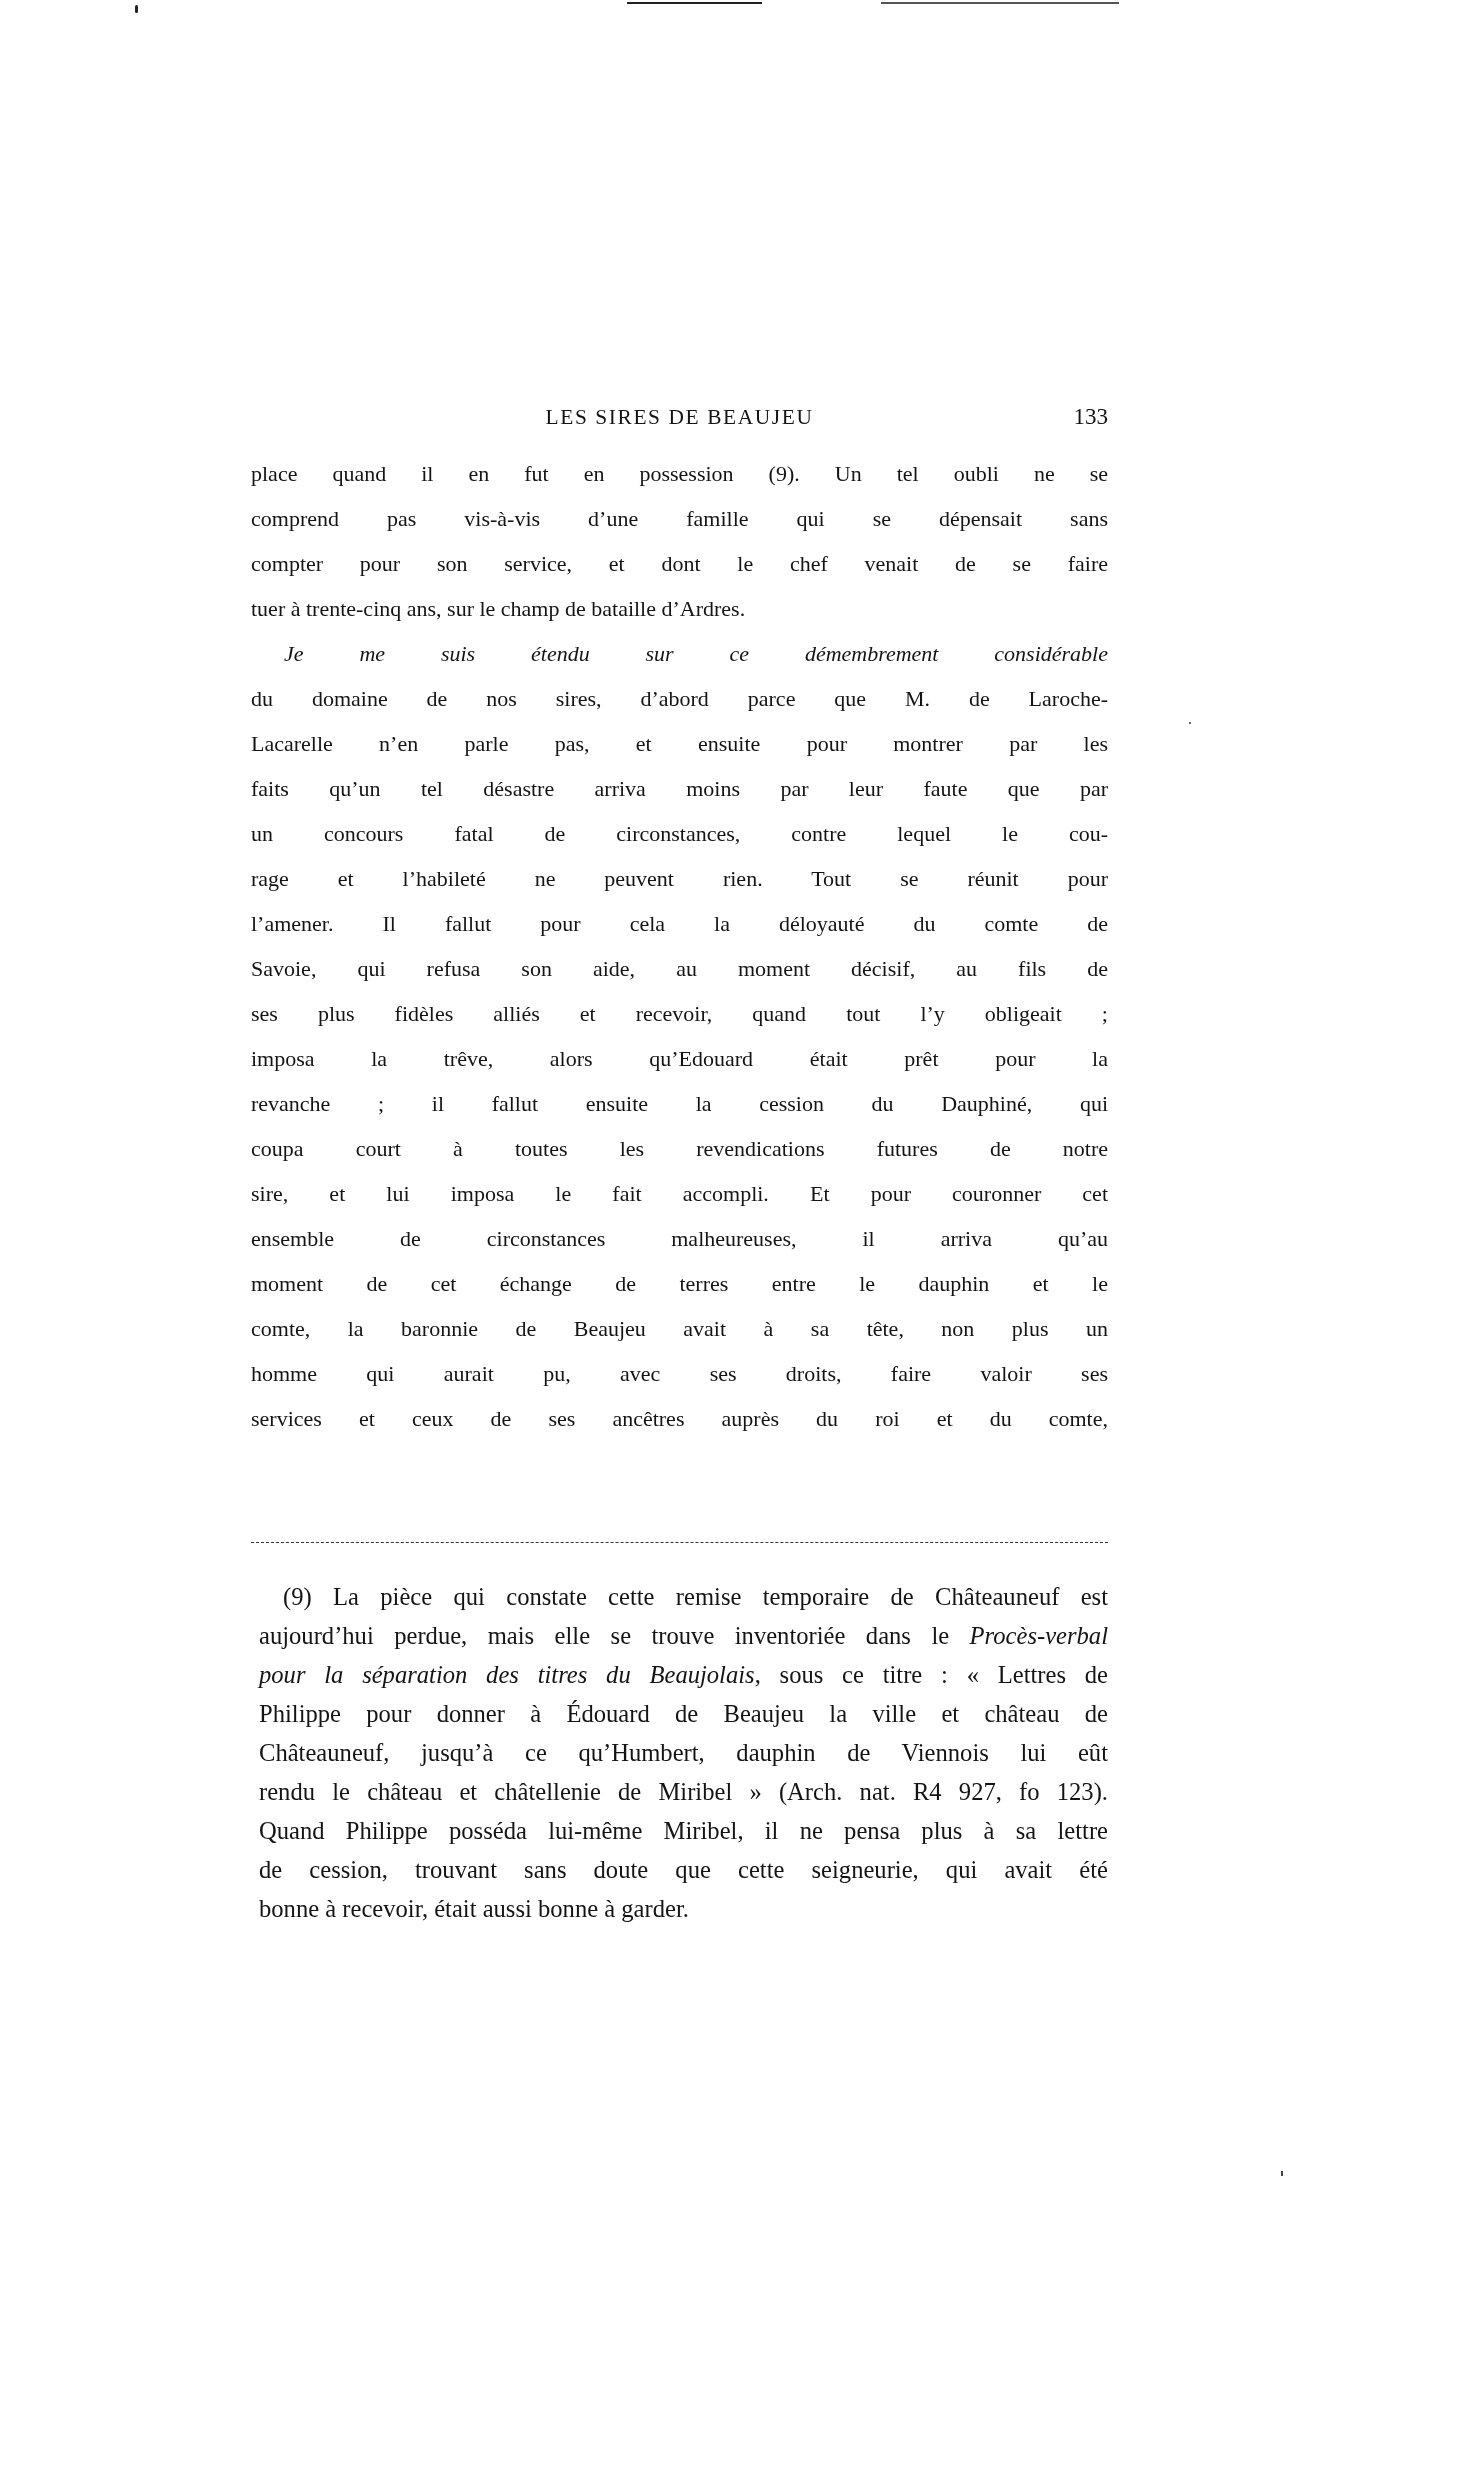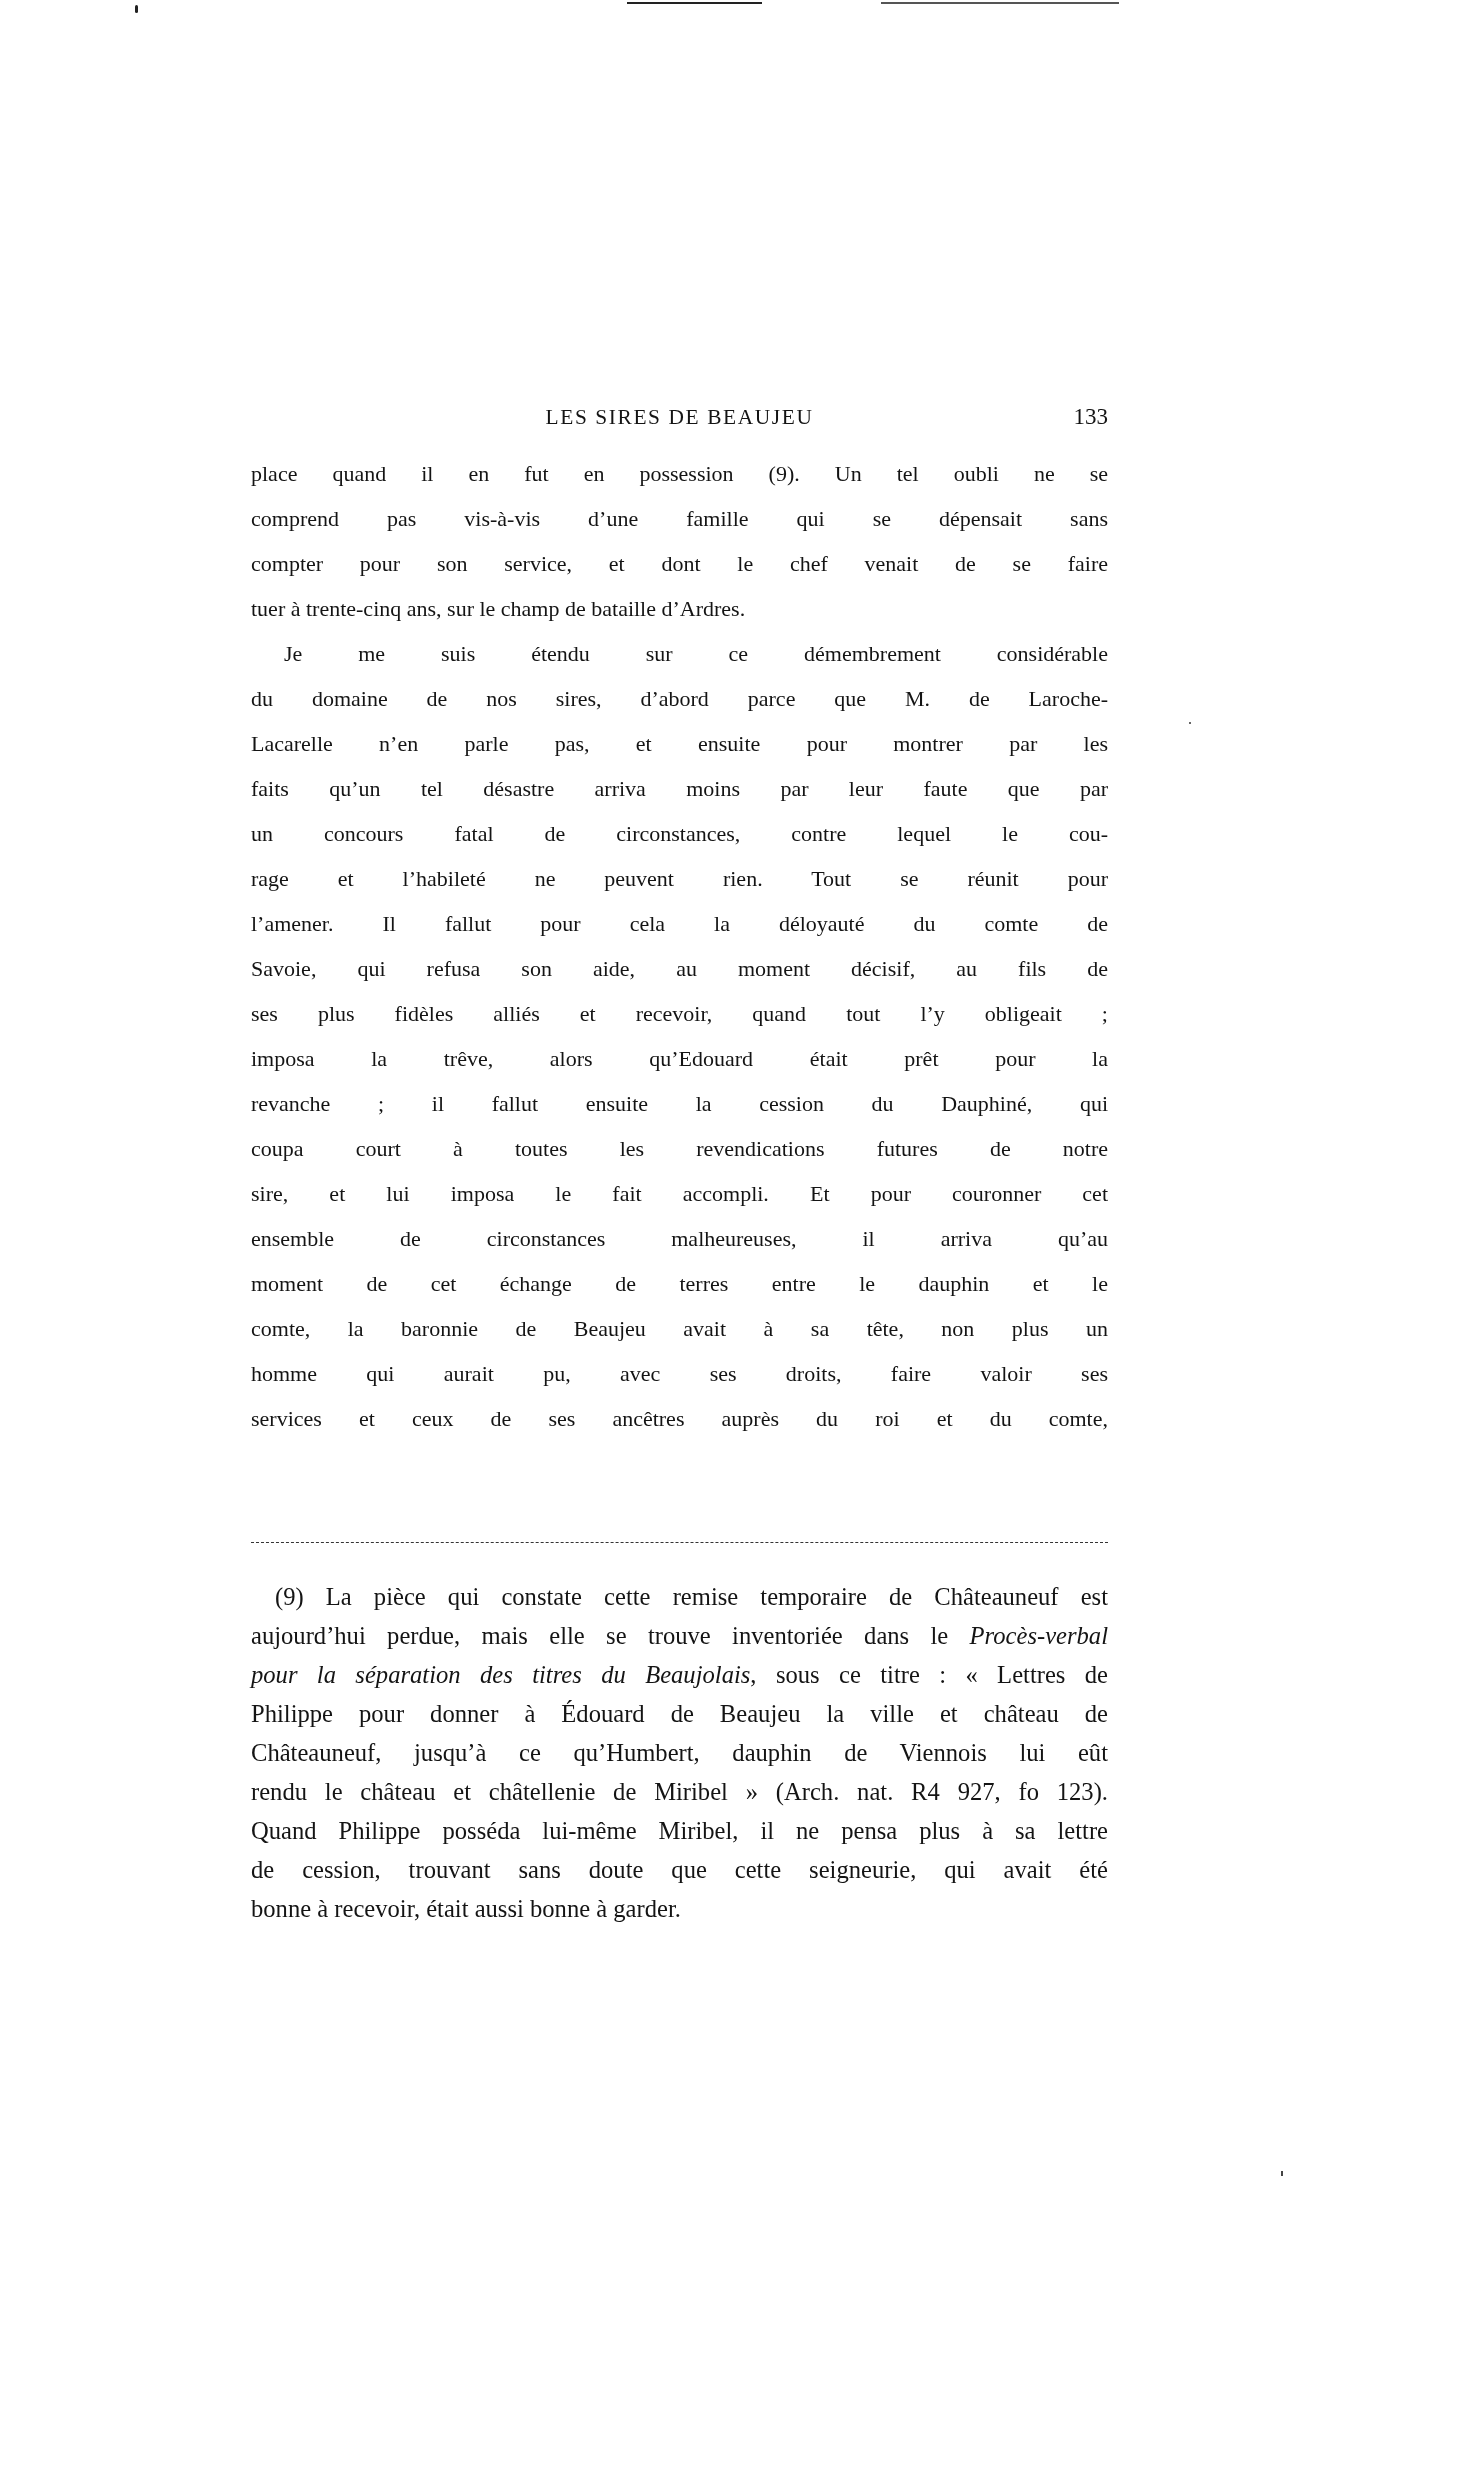--- a/index.html
+++ b/index.html
@@ -8,26 +8,26 @@
     .page { position: absolute; left: 16px; top: 0; width: 1478px; height: 1969px; }
     .scan-mark { position: absolute; background: #222; }
     .running-head { position: absolute; left: 235px; top: 399px; width: 857px; height: 38px; }
     .running-title { position: absolute; left: 0; right: 0; text-align: center;
                      font-size: 21.4px; letter-spacing: 1.6px; top: 6.4px; }
     .page-number { position: absolute; right: 0; top: 4.8px; font-size: 23px; }
     .body-text { position: absolute; left: 235px; top: 451px; width: 857px; }
     .line { display: block; height: 45px; line-height: 45px; font-size: 22px;
             white-space: nowrap; text-align: justify; text-align-last: justify; }
     .line.last { text-align-last: left; }
-    .line.indent { padding-left: 33px; }
+    .line.indent { padding-left: 33px; font-style: italic; }
     .separator { position: absolute; left: 235px; top: 1542px; width: 857px; height: 0;
                  border-top: 1.6px dashed #333; }
     .footnotes { position: absolute; left: 235px; top: 1577px; width: 857px; }
     .fline { display: block; height: 39px; line-height: 39px; font-size: 24.6px;
-             white-space: nowrap; text-align: justify; text-align-last: justify; }
+             white-space: nowrap; text-align: justify; text-align-last: justify; margin-left: 8px; }
     .fline.indent { padding-left: 24px; }
     .fline.last { text-align-last: left; }
     em { font-style: italic; }
   </style>
 </head>
 <body>
 
 <div class="page">
 
   <div class="scan-mark" style="left:119px;top:4.8px;width:3.2px;height:8px;border-radius:1.6px;"></div>

